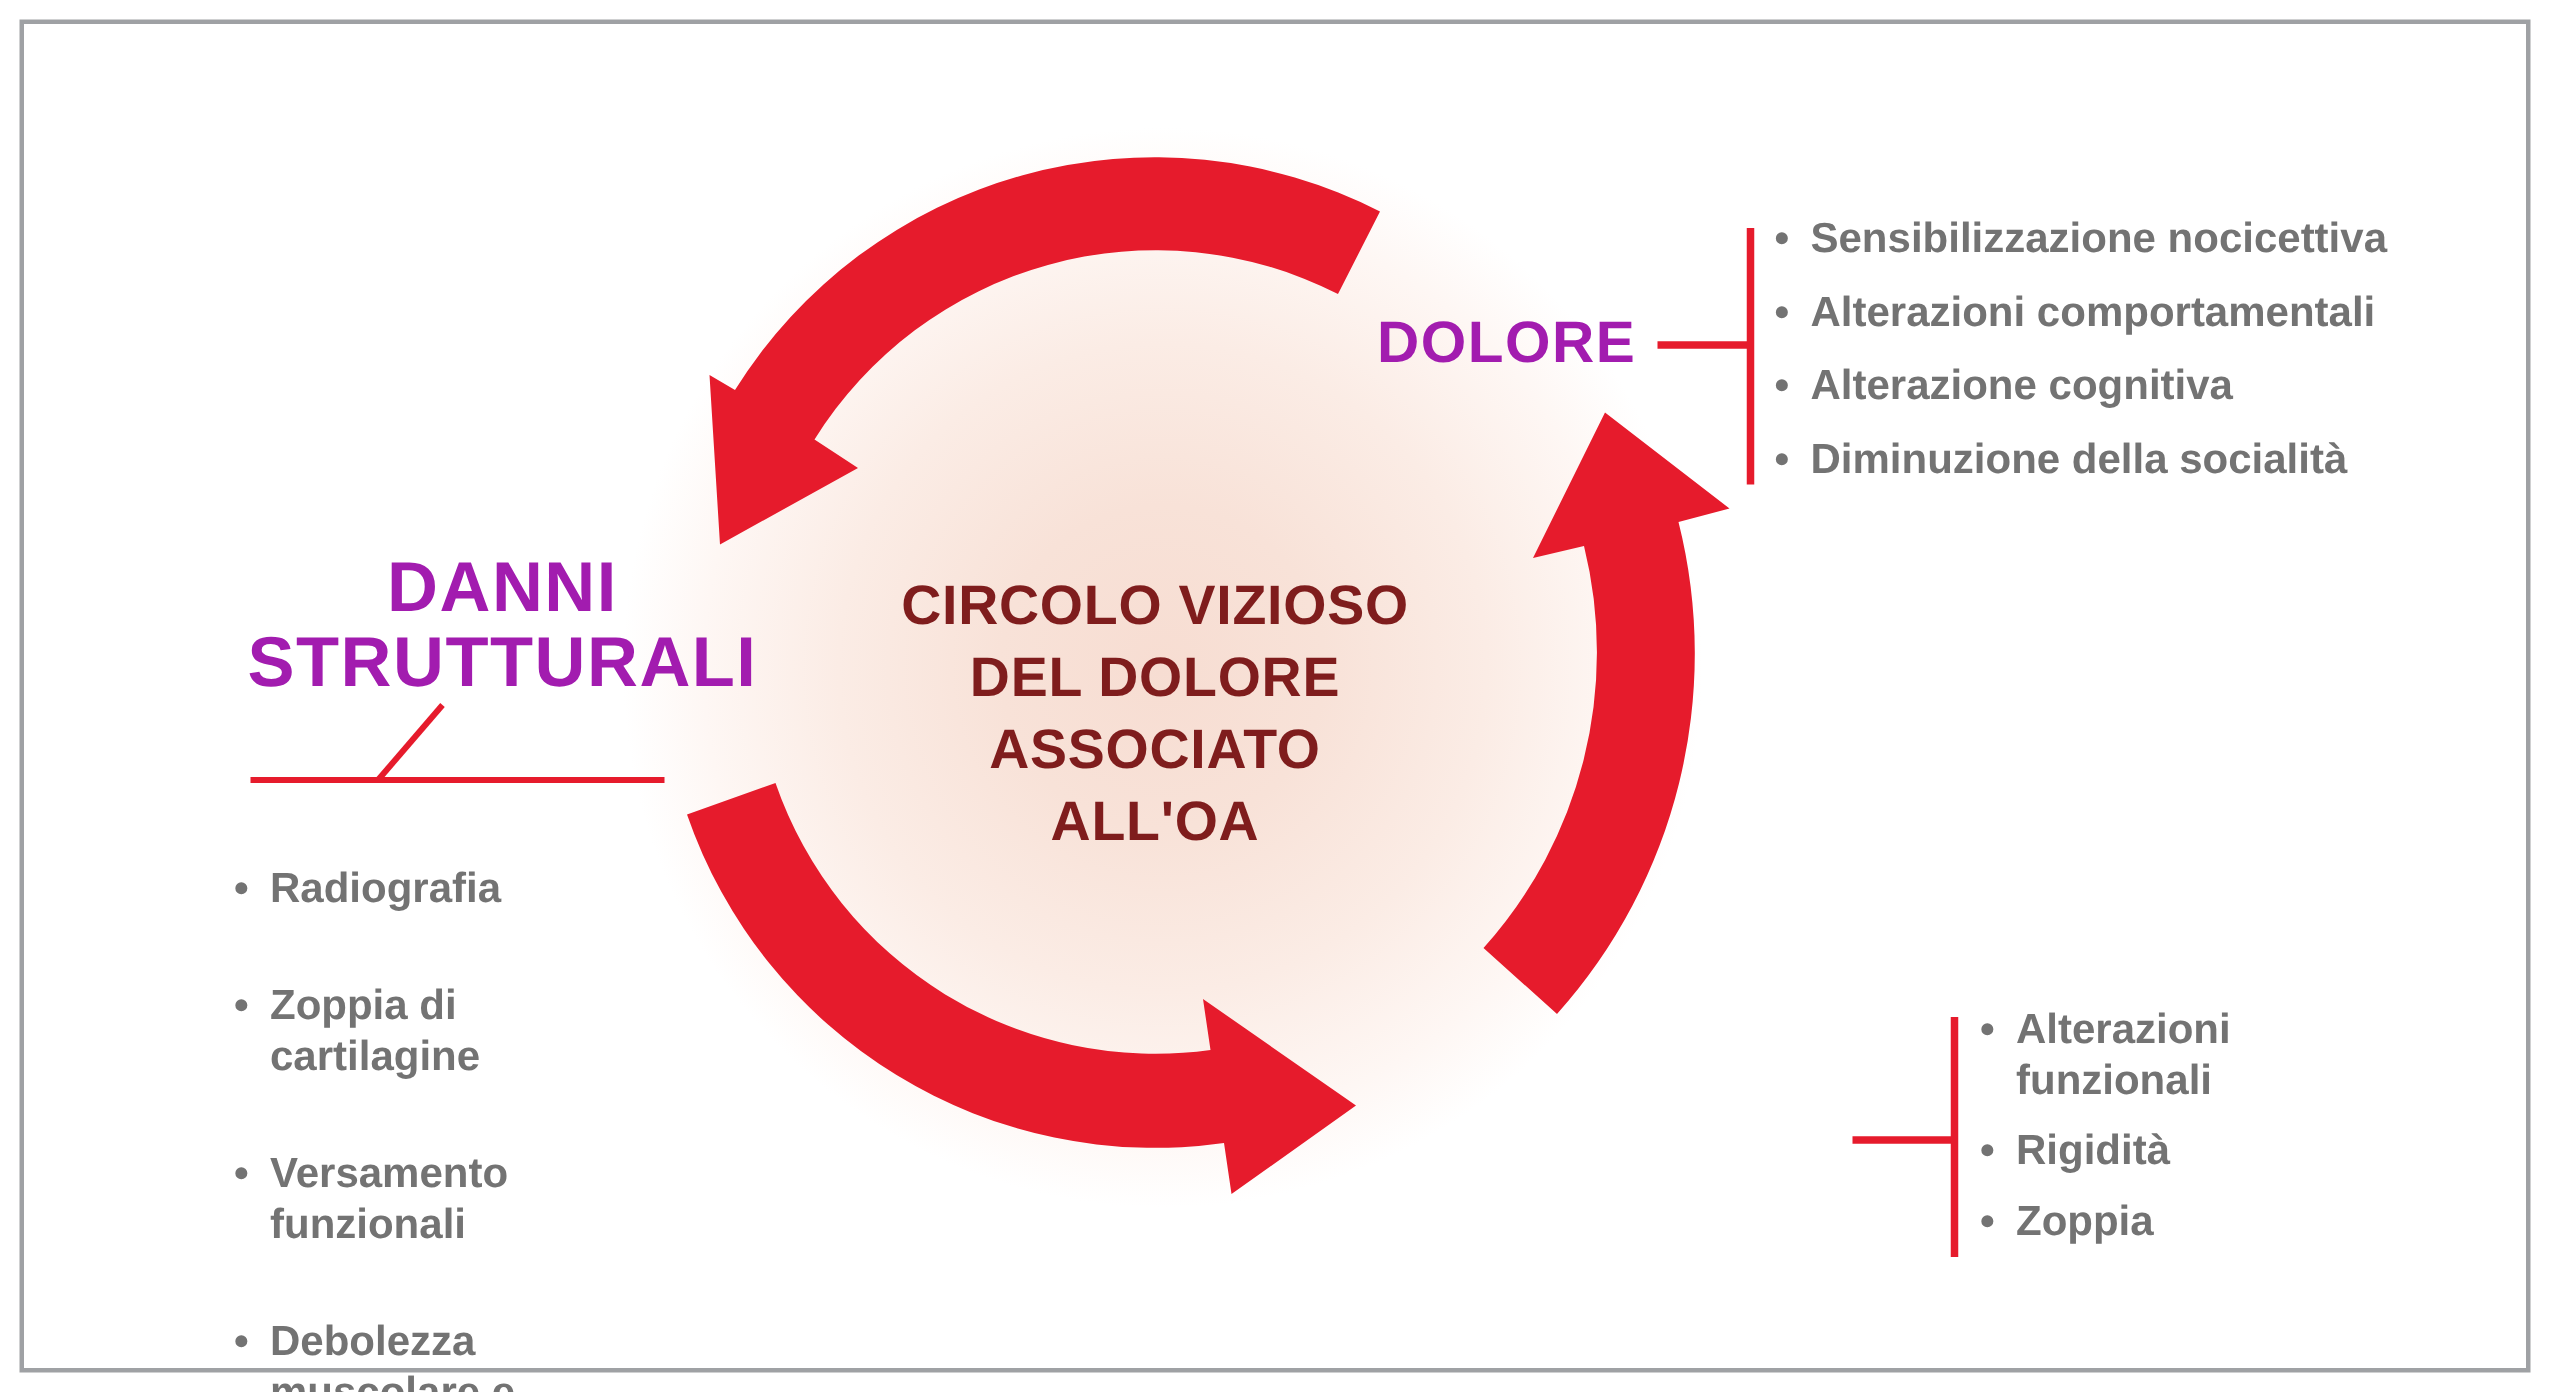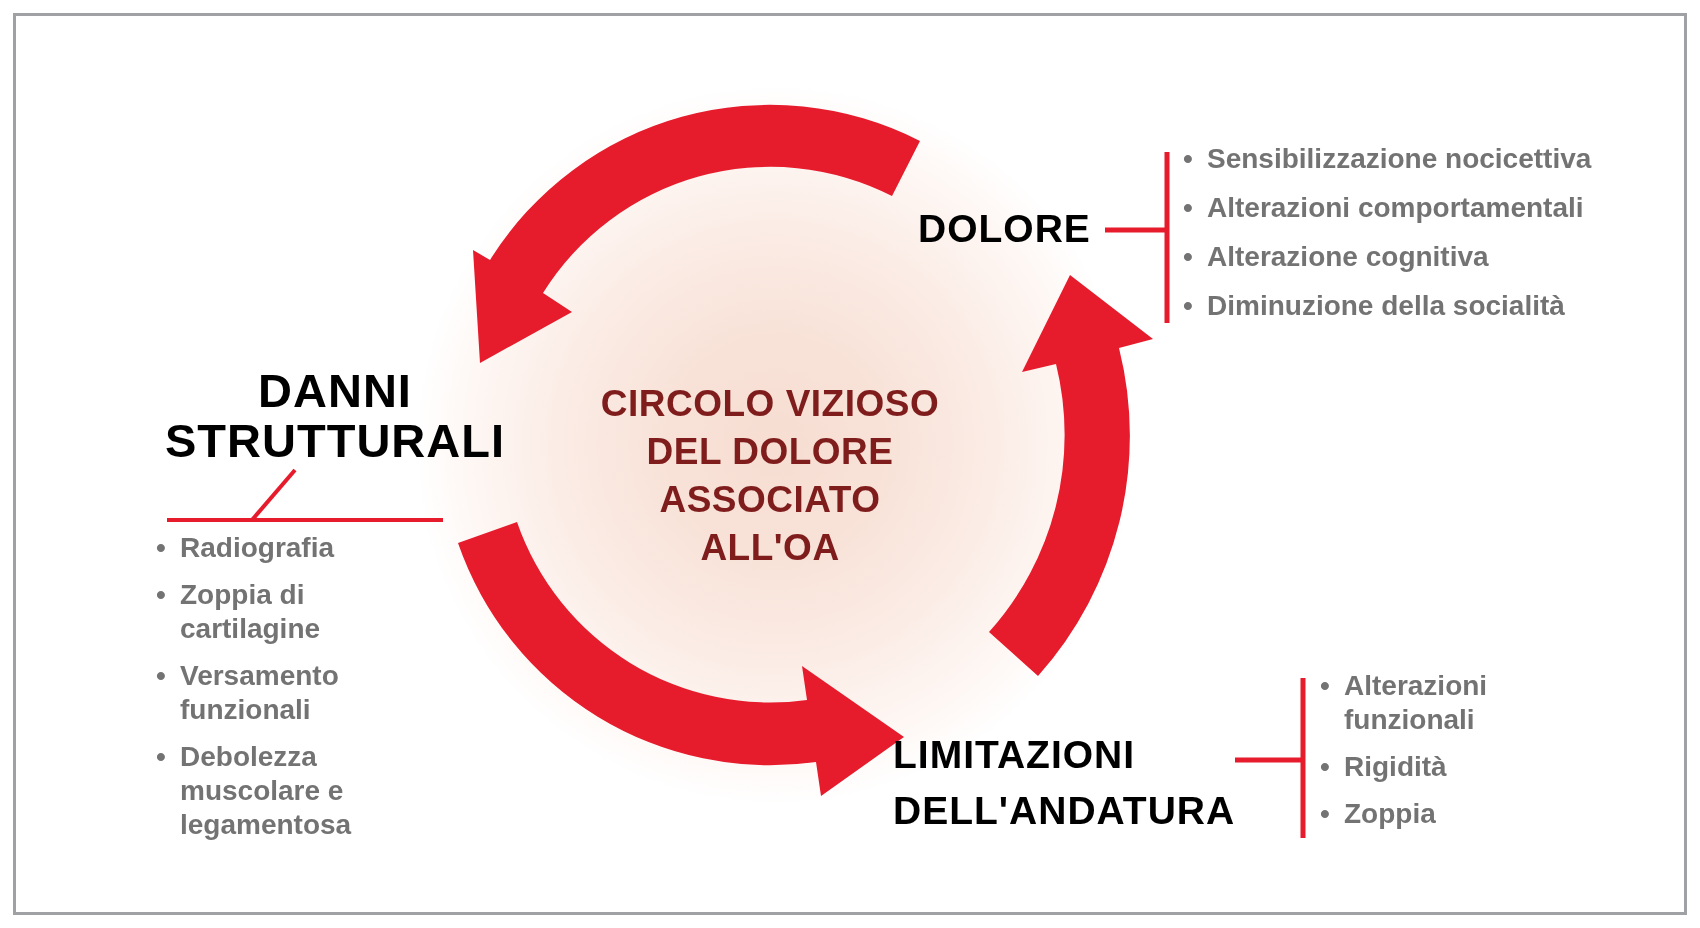--- a/index.html
+++ b/index.html
@@ -29,42 +29,42 @@
   .connector{stroke:#e61b2c;fill:none;}
   .center-title{
     position:absolute;left:570px;top:380px;width:400px;
     text-align:center;
     font-size:37px;line-height:48px;font-weight:700;
     letter-spacing:0.5px;
     color:#7f1d1d;
   }
   .node-label{
     position:absolute;
-    color:#000000;font-weight:700;
+    color:#a21caf;font-weight:700;
     letter-spacing:1px;
   }
   .label-dolore{left:918px;top:208px;font-size:39px;line-height:42px;}
   .label-danni{left:160px;top:366px;width:350px;text-align:center;font-size:47px;line-height:50px;}
   .label-limitazioni{left:893px;top:727px;font-size:39px;line-height:56px;}
   ul.bullets{
     position:absolute;margin:0;padding:0;list-style:none;
     color:#737373;font-weight:700;font-size:28px;
   }
   ul.bullets li{
     padding-left:24px;text-indent:-24px;
     line-height:34px;
   }
   ul.bullets li::before{
     content:"•";
     display:inline-block;width:24px;text-indent:0;
   }
   .list-dolore{left:1183px;top:142px;width:500px;}
   .list-dolore li{line-height:33px;margin-bottom:15px;}
   .list-danni{left:156px;top:531px;width:220px;}
-  .list-danni li{margin-bottom:13px;}
+  .list-danni li{margin-bottom:13px;margin-top:44px;}
   .list-limitazioni{left:1320px;top:669px;width:210px;}
   .list-limitazioni li{margin-bottom:13px;}
 </style>
 </head>
 <body>
 
 <div id="page">
 
   <div class="frame"></div>
 
@@ -103,23 +103,19 @@
     <div>DANNI</div>
     <div>STRUTTURALI</div>
   </div>
   <ul class="bullets list-danni">
     <li>Radiografia</li>
     <li>Zoppia di cartilagine</li>
     <li>Versamento funzionali</li>
     <li>Debolezza muscolare e legamentosa</li>
   </ul>
 
-  <div class="node-label label-limitazioni">
-    <div>LIMITAZIONI</div>
-    <div>DELL'ANDATURA</div>
-  </div>
   <ul class="bullets list-limitazioni">
     <li>Alterazioni funzionali</li>
     <li>Rigidità</li>
     <li>Zoppia</li>
   </ul>
 
 </div>
 
 </body></html>

